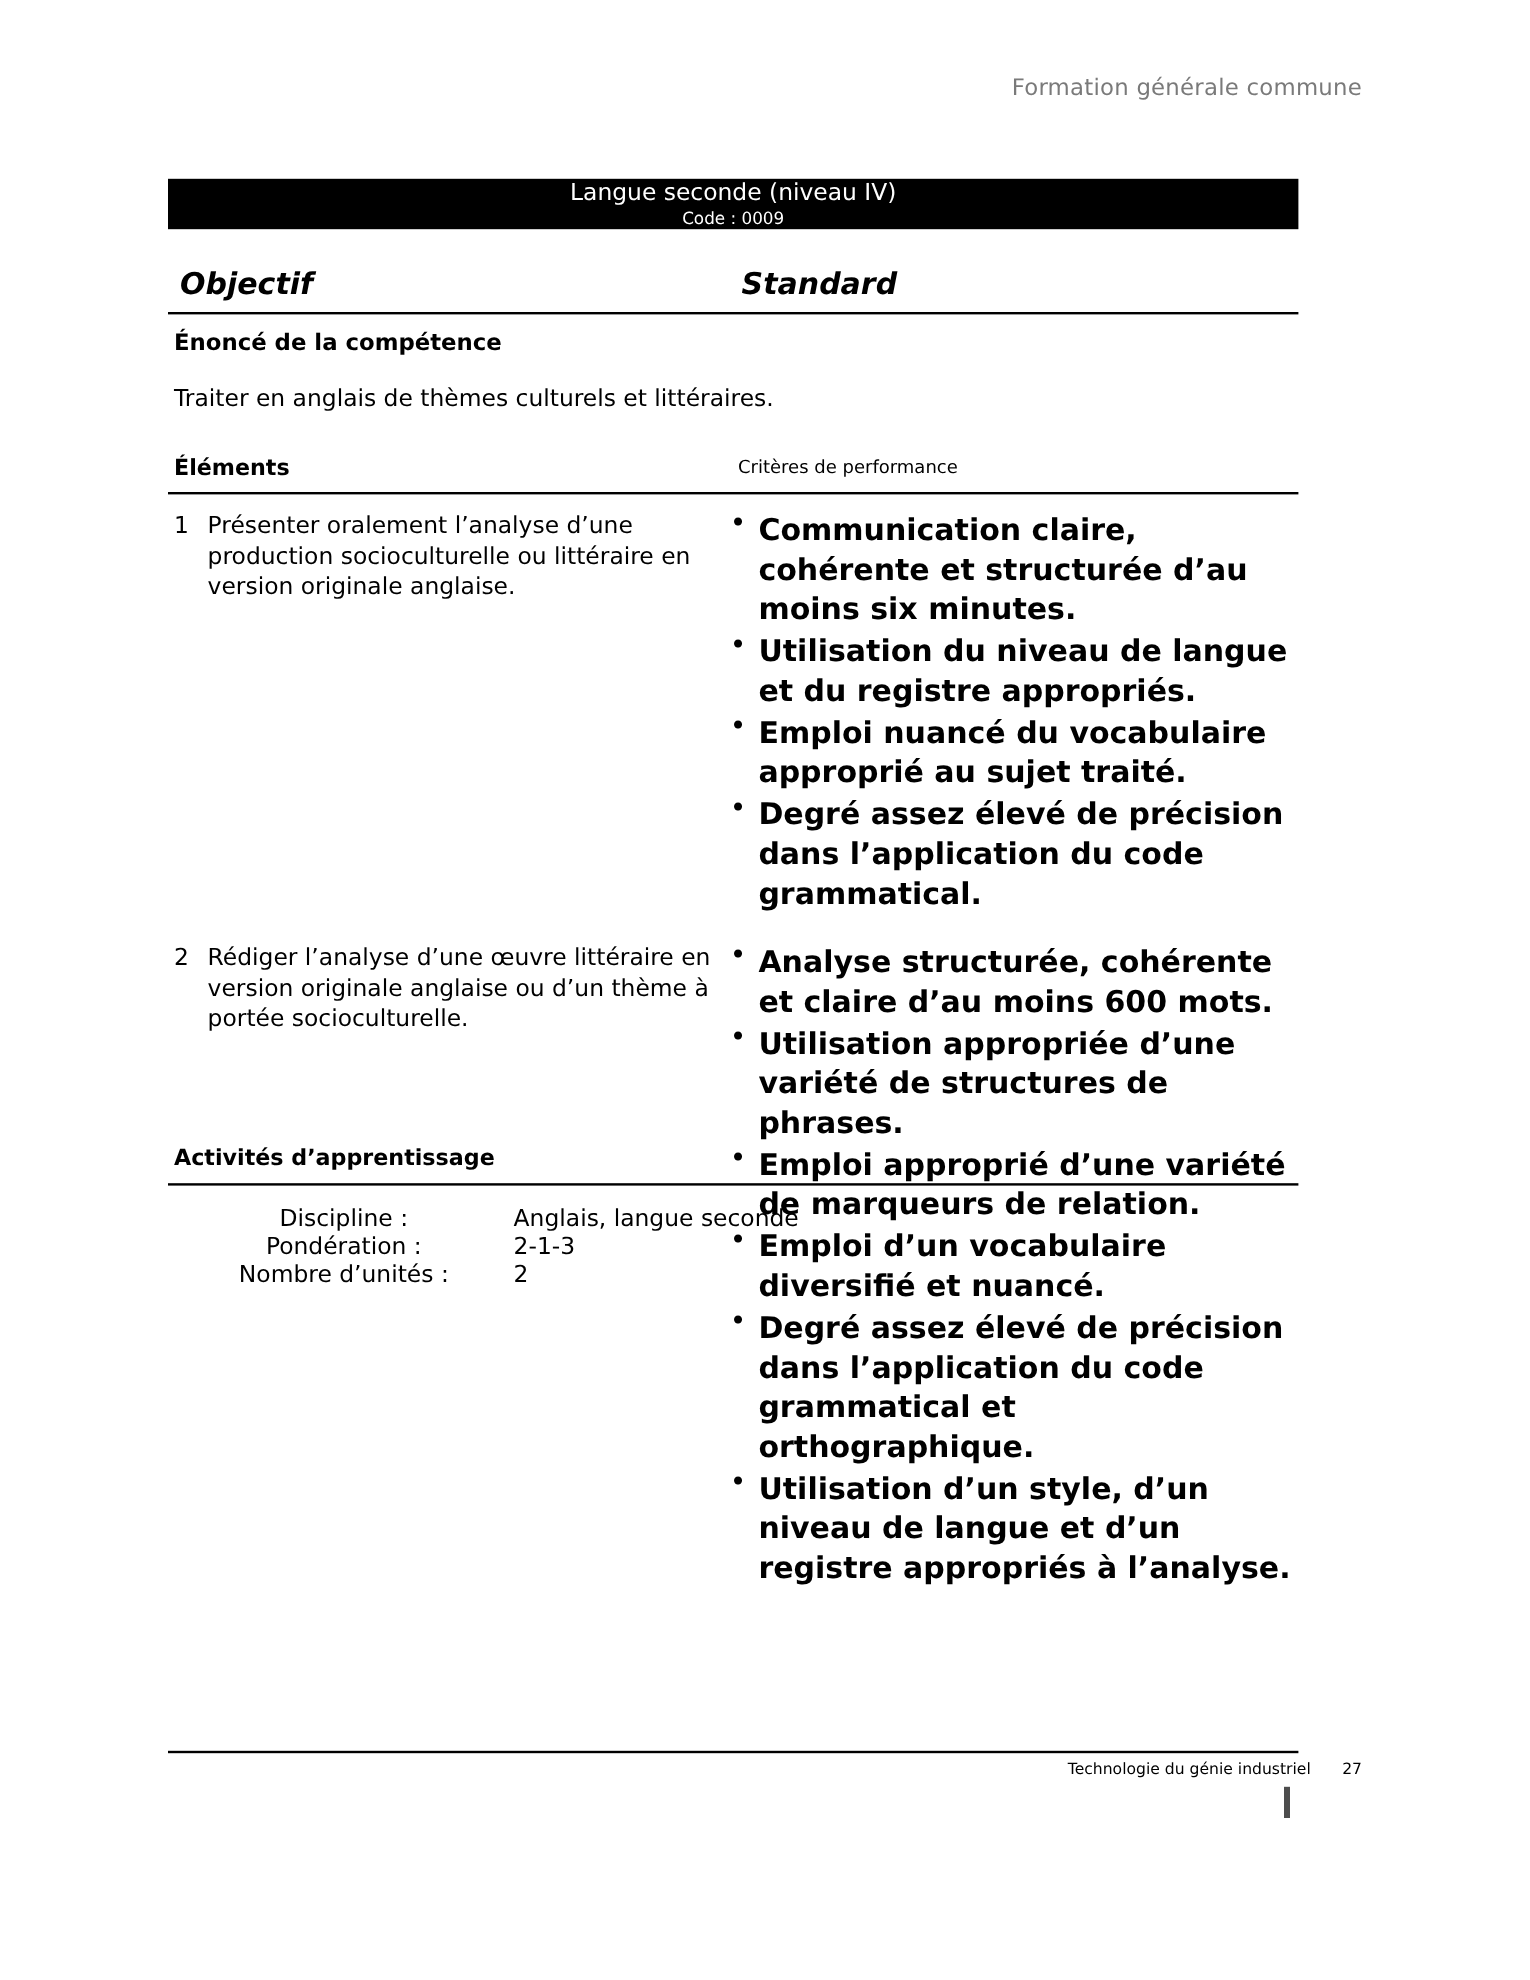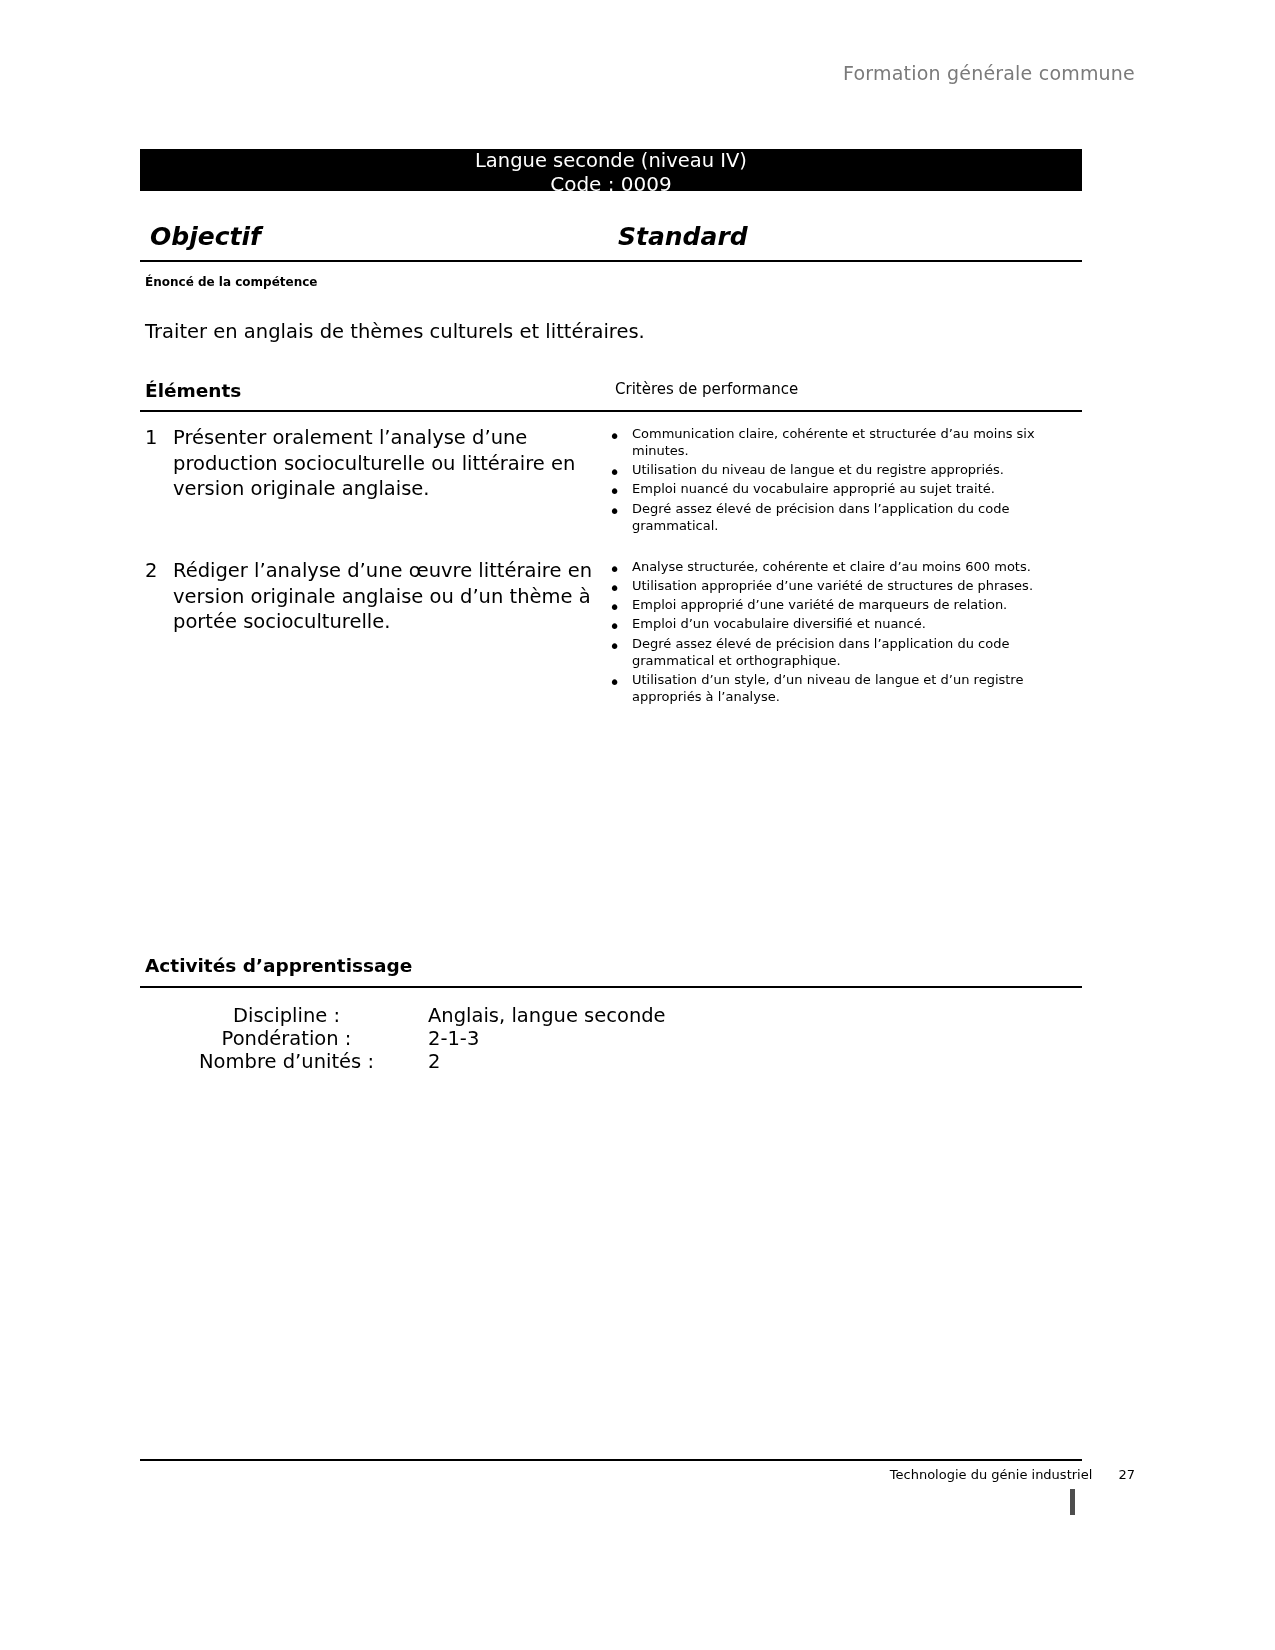--- a/index.html
+++ b/index.html
@@ -45,21 +45,21 @@
     color: #ffffff;
     display: flex;
     align-items: center;
     justify-content: space-between;
     box-sizing: border-box;
     padding: 0 14px 0 14px;
     font-size: 19.5px;
     flex-direction: column;
   }
   .title-bar .code {
-    font-size: 20px;
+    font-size: 14px;
   }
 
   
   .colheads {
     position: absolute;
     left: 140px;
     top: 222px;
     width: 942px;
     border-bottom: 2.5px solid #000;
     padding-bottom: 6px;
@@ -81,21 +81,21 @@
     font-weight: bold;
     font-style: italic;
   }
   .colheads-spacer { height: 32px; }
 
   
   .comp-title {
     position: absolute;
     left: 145px;
     top: 275px;
-    font-size: 12px;
+    font-size: 19px;
     font-weight: bold;
   }
   .comp-text {
     position: absolute;
     left: 145px;
     top: 320px;
     font-size: 19.5px;
     width: 700px;
   }
 
@@ -155,22 +155,23 @@
     width: 28px;
     flex: 0 0 28px;
   }
   .elem .etxt {
     flex: 1 1 auto;
   }
   ul.crit {
     list-style: none;
     margin: 0;
     padding: 0;
-    font-size: 13px;
+    font-size: 25px;
     line-height: 1.32;
+    font-weight: bold;
   }
   ul.crit li {
     position: relative;
     padding-left: 27px;
     margin-bottom: 2px;
   }
   ul.crit li::before {
     content: "\2022";
     position: absolute;
     left: 4px;

